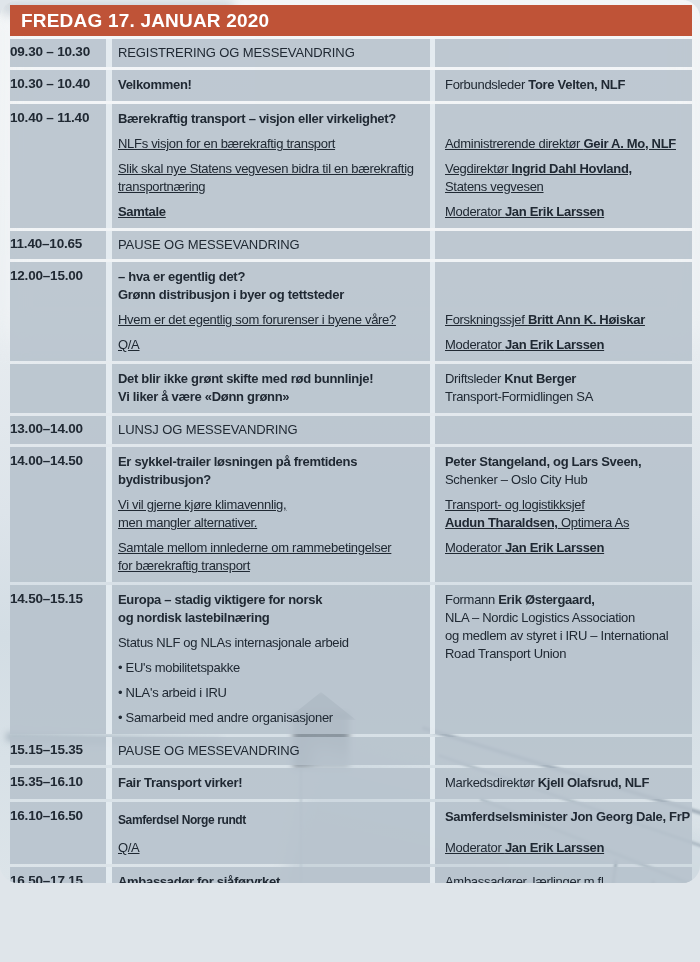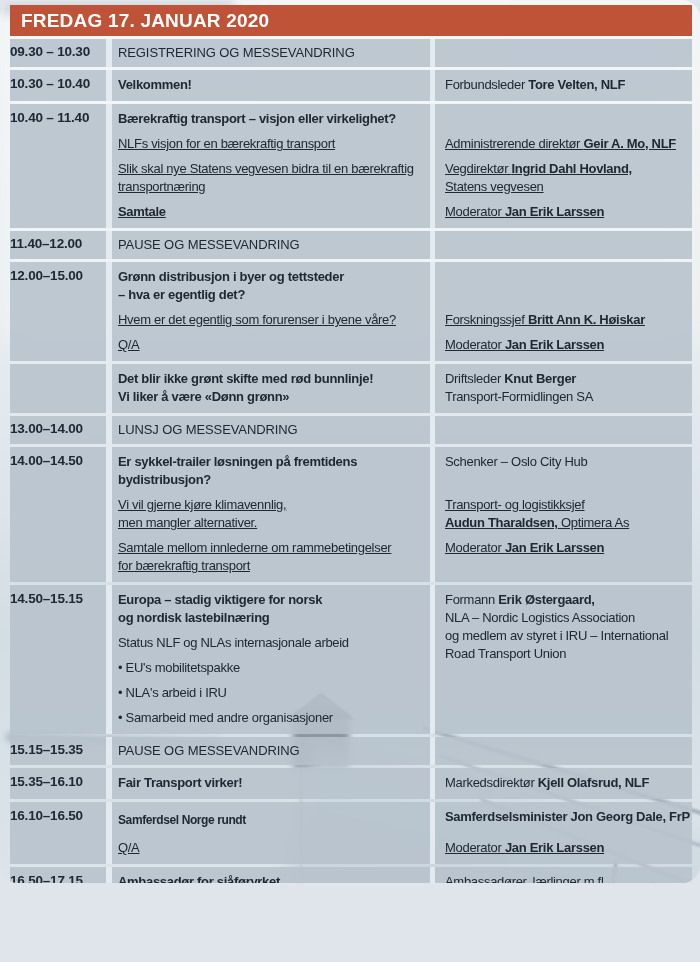--- a/index.html
+++ b/index.html
@@ -126,33 +126,33 @@
             <div class="cell desc">
               <div class="ln"><span class="seg b">Samtale</span></div>
             </div>
             <div class="cell spk">
               <div class="ln"><span class="seg">Moderator </span><span class="seg b">Jan Erik Larssen</span></div>
             </div>
           </div>
         </div>
         <div class="row caps">
           <div class="block">
-            <div class="cell time">11.40–12.00</div>
+            <div class="cell time">11.40–10.65</div>
             <div class="cell desc">
               <div class="ln"><span class="seg">PAUSE OG MESSEVANDRING</span></div>
             </div>
             <div class="cell spk"></div>
           </div>
         </div>
         <div class="row">
           <div class="block">
             <div class="cell time">12.00–15.00</div>
             <div class="cell desc">
+              <div class="ln"><span class="seg b">– hva er egentlig det?</span></div>
               <div class="ln"><span class="seg b">Grønn distribusjon i byer og tettsteder</span></div>
-              <div class="ln"><span class="seg b">– hva er egentlig det?</span></div>
             </div>
             <div class="cell spk"></div>
           </div>
           <div class="block">
             <div class="cell time"></div>
             <div class="cell desc">
               <div class="ln"><span class="seg">Hvem er det egentlig som forurenser i byene våre?</span></div>
             </div>
             <div class="cell spk">
               <div class="ln"><span class="seg">Forskningssjef  </span><span class="seg b">Britt Ann K. Høiskar</span></div>
@@ -191,20 +191,21 @@
           </div>
         </div>
         <div class="row">
           <div class="block">
             <div class="cell time">14.00–14.50</div>
             <div class="cell desc">
               <div class="ln"><span class="seg b">Er sykkel-trailer løsningen på fremtidens</span></div>
               <div class="ln"><span class="seg b">bydistribusjon?</span></div>
             </div>
             <div class="cell spk">
+              <div class="ln"><span class="seg b">Peter Stangeland, og Lars Sveen,</span></div>
               <div class="ln"><span class="seg">Schenker – Oslo City Hub</span></div>
             </div>
           </div>
           <div class="block">
             <div class="cell time"></div>
             <div class="cell desc">
               <div class="ln"><span class="seg">Vi vil gjerne kjøre klimavennlig,</span></div>
               <div class="ln"><span class="seg">men mangler alternativer.</span></div>
             </div>
             <div class="cell spk">

